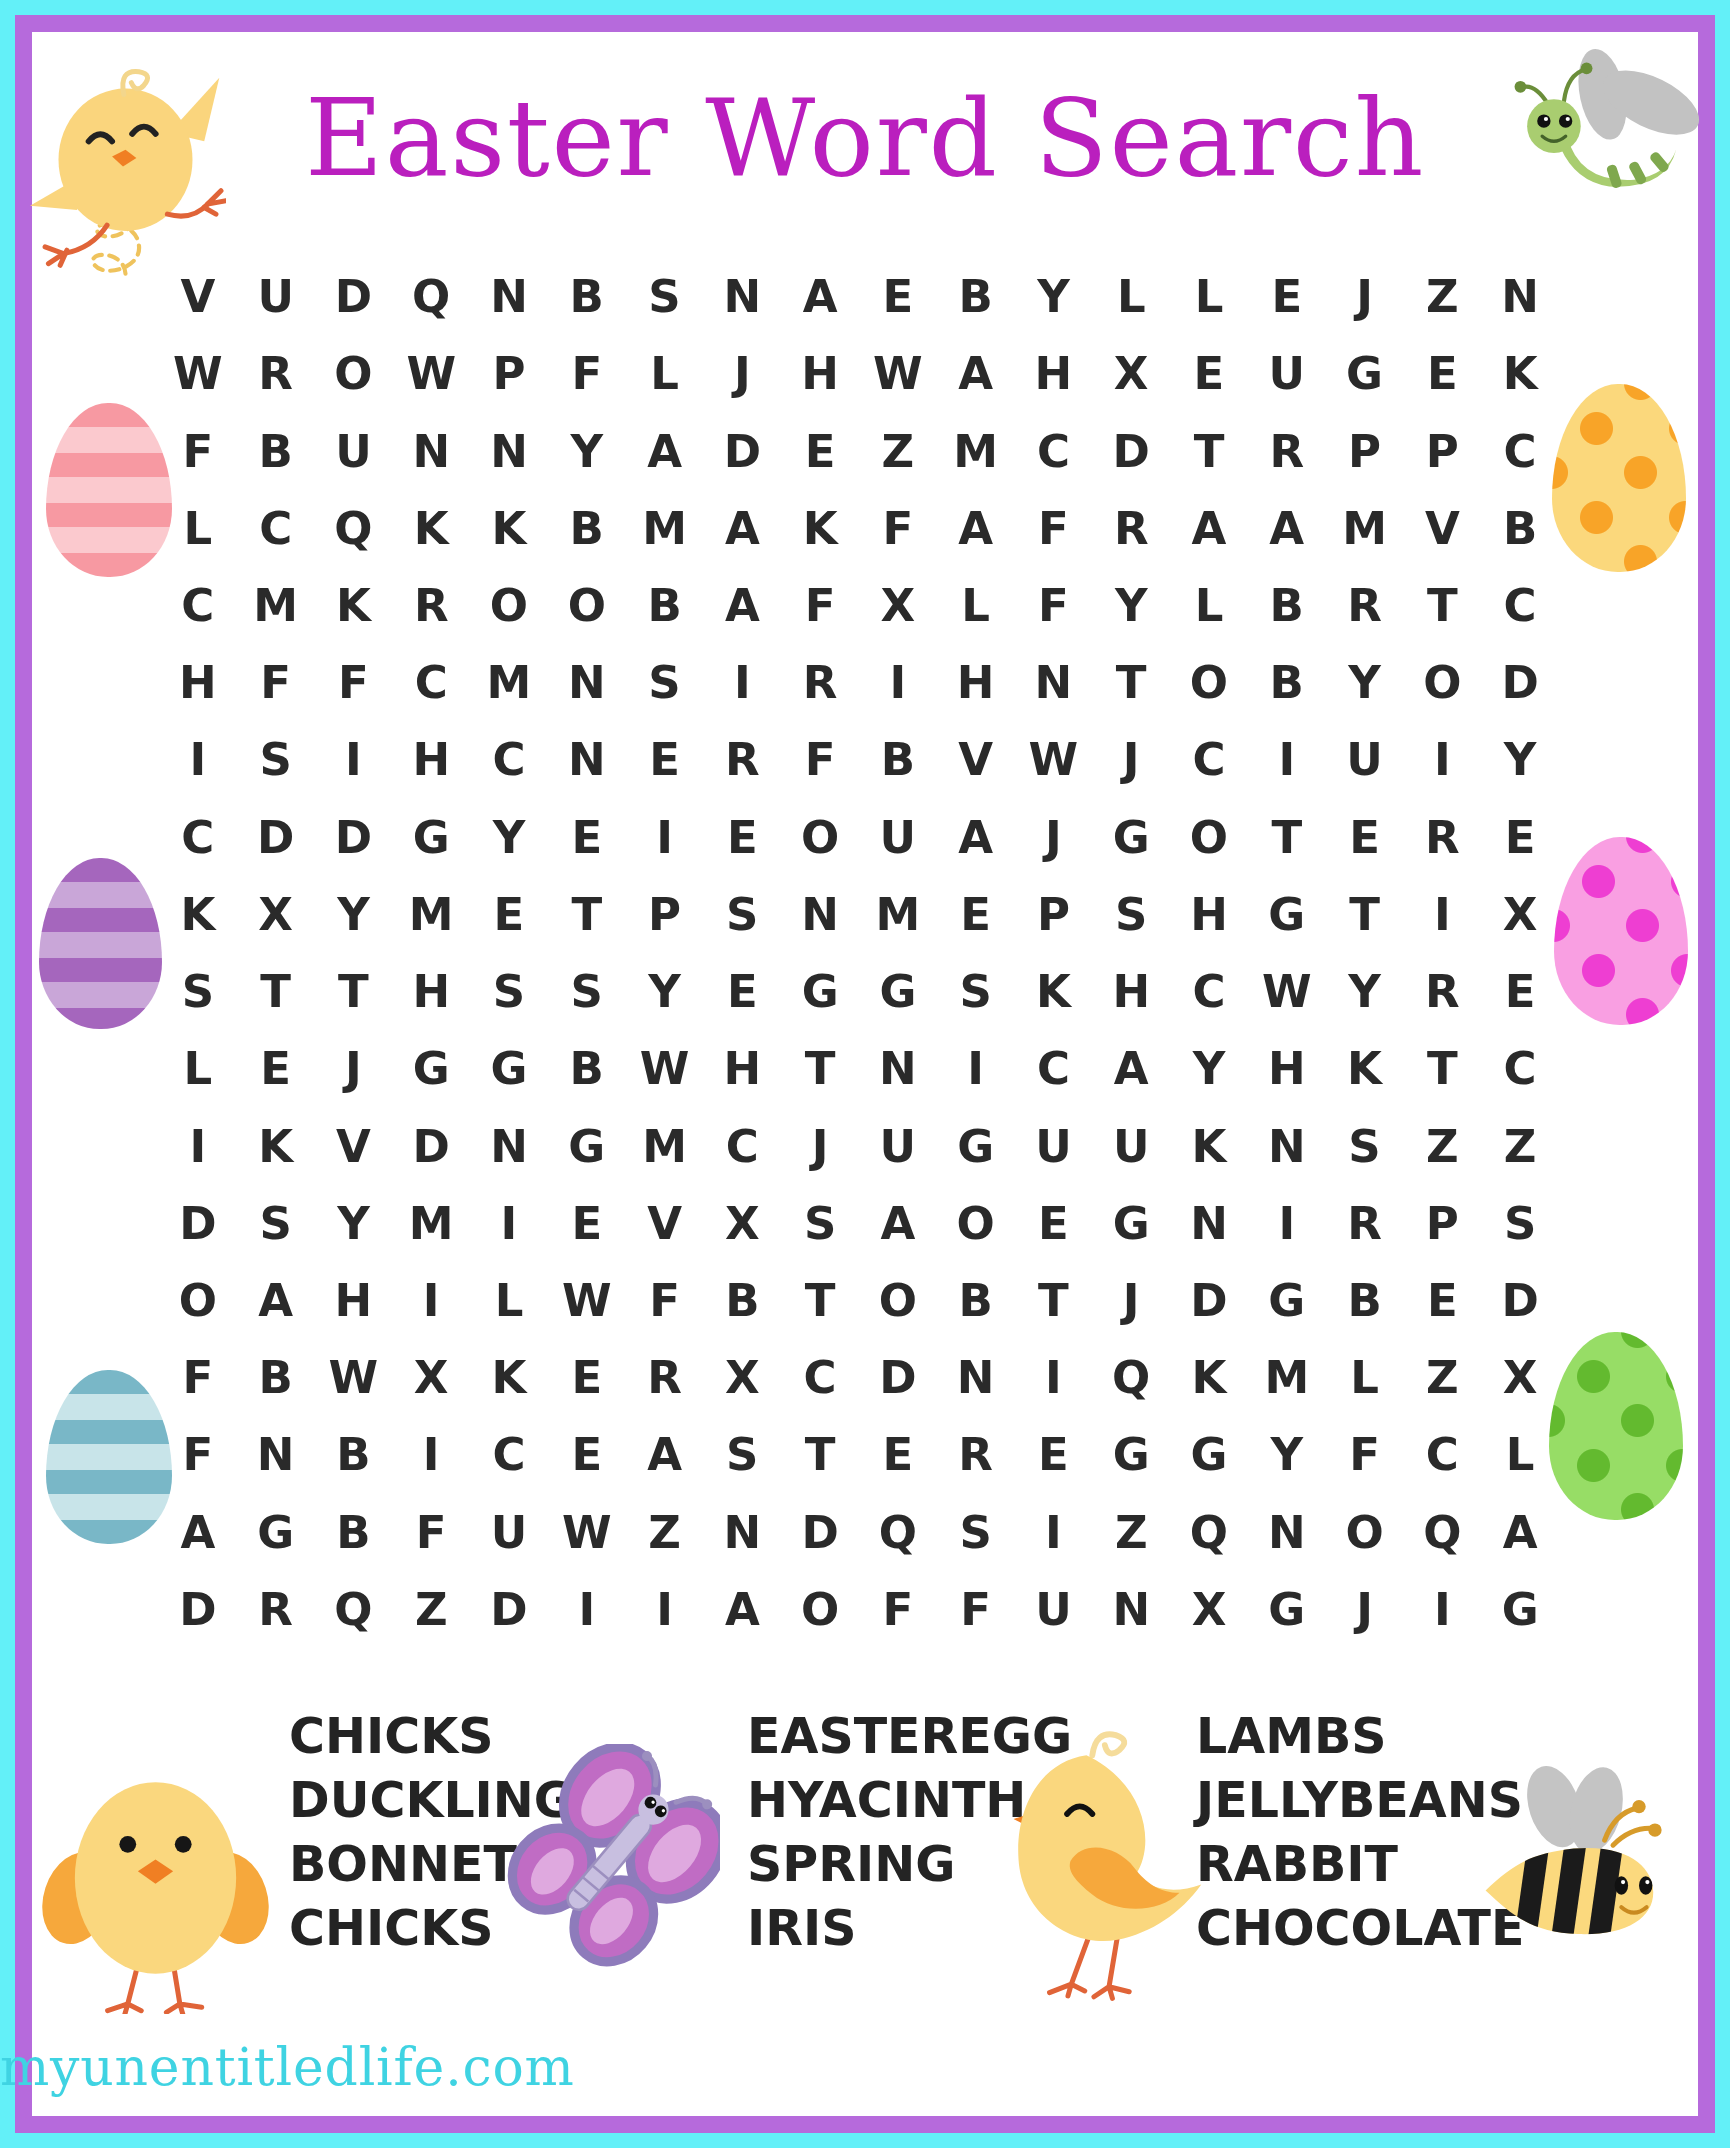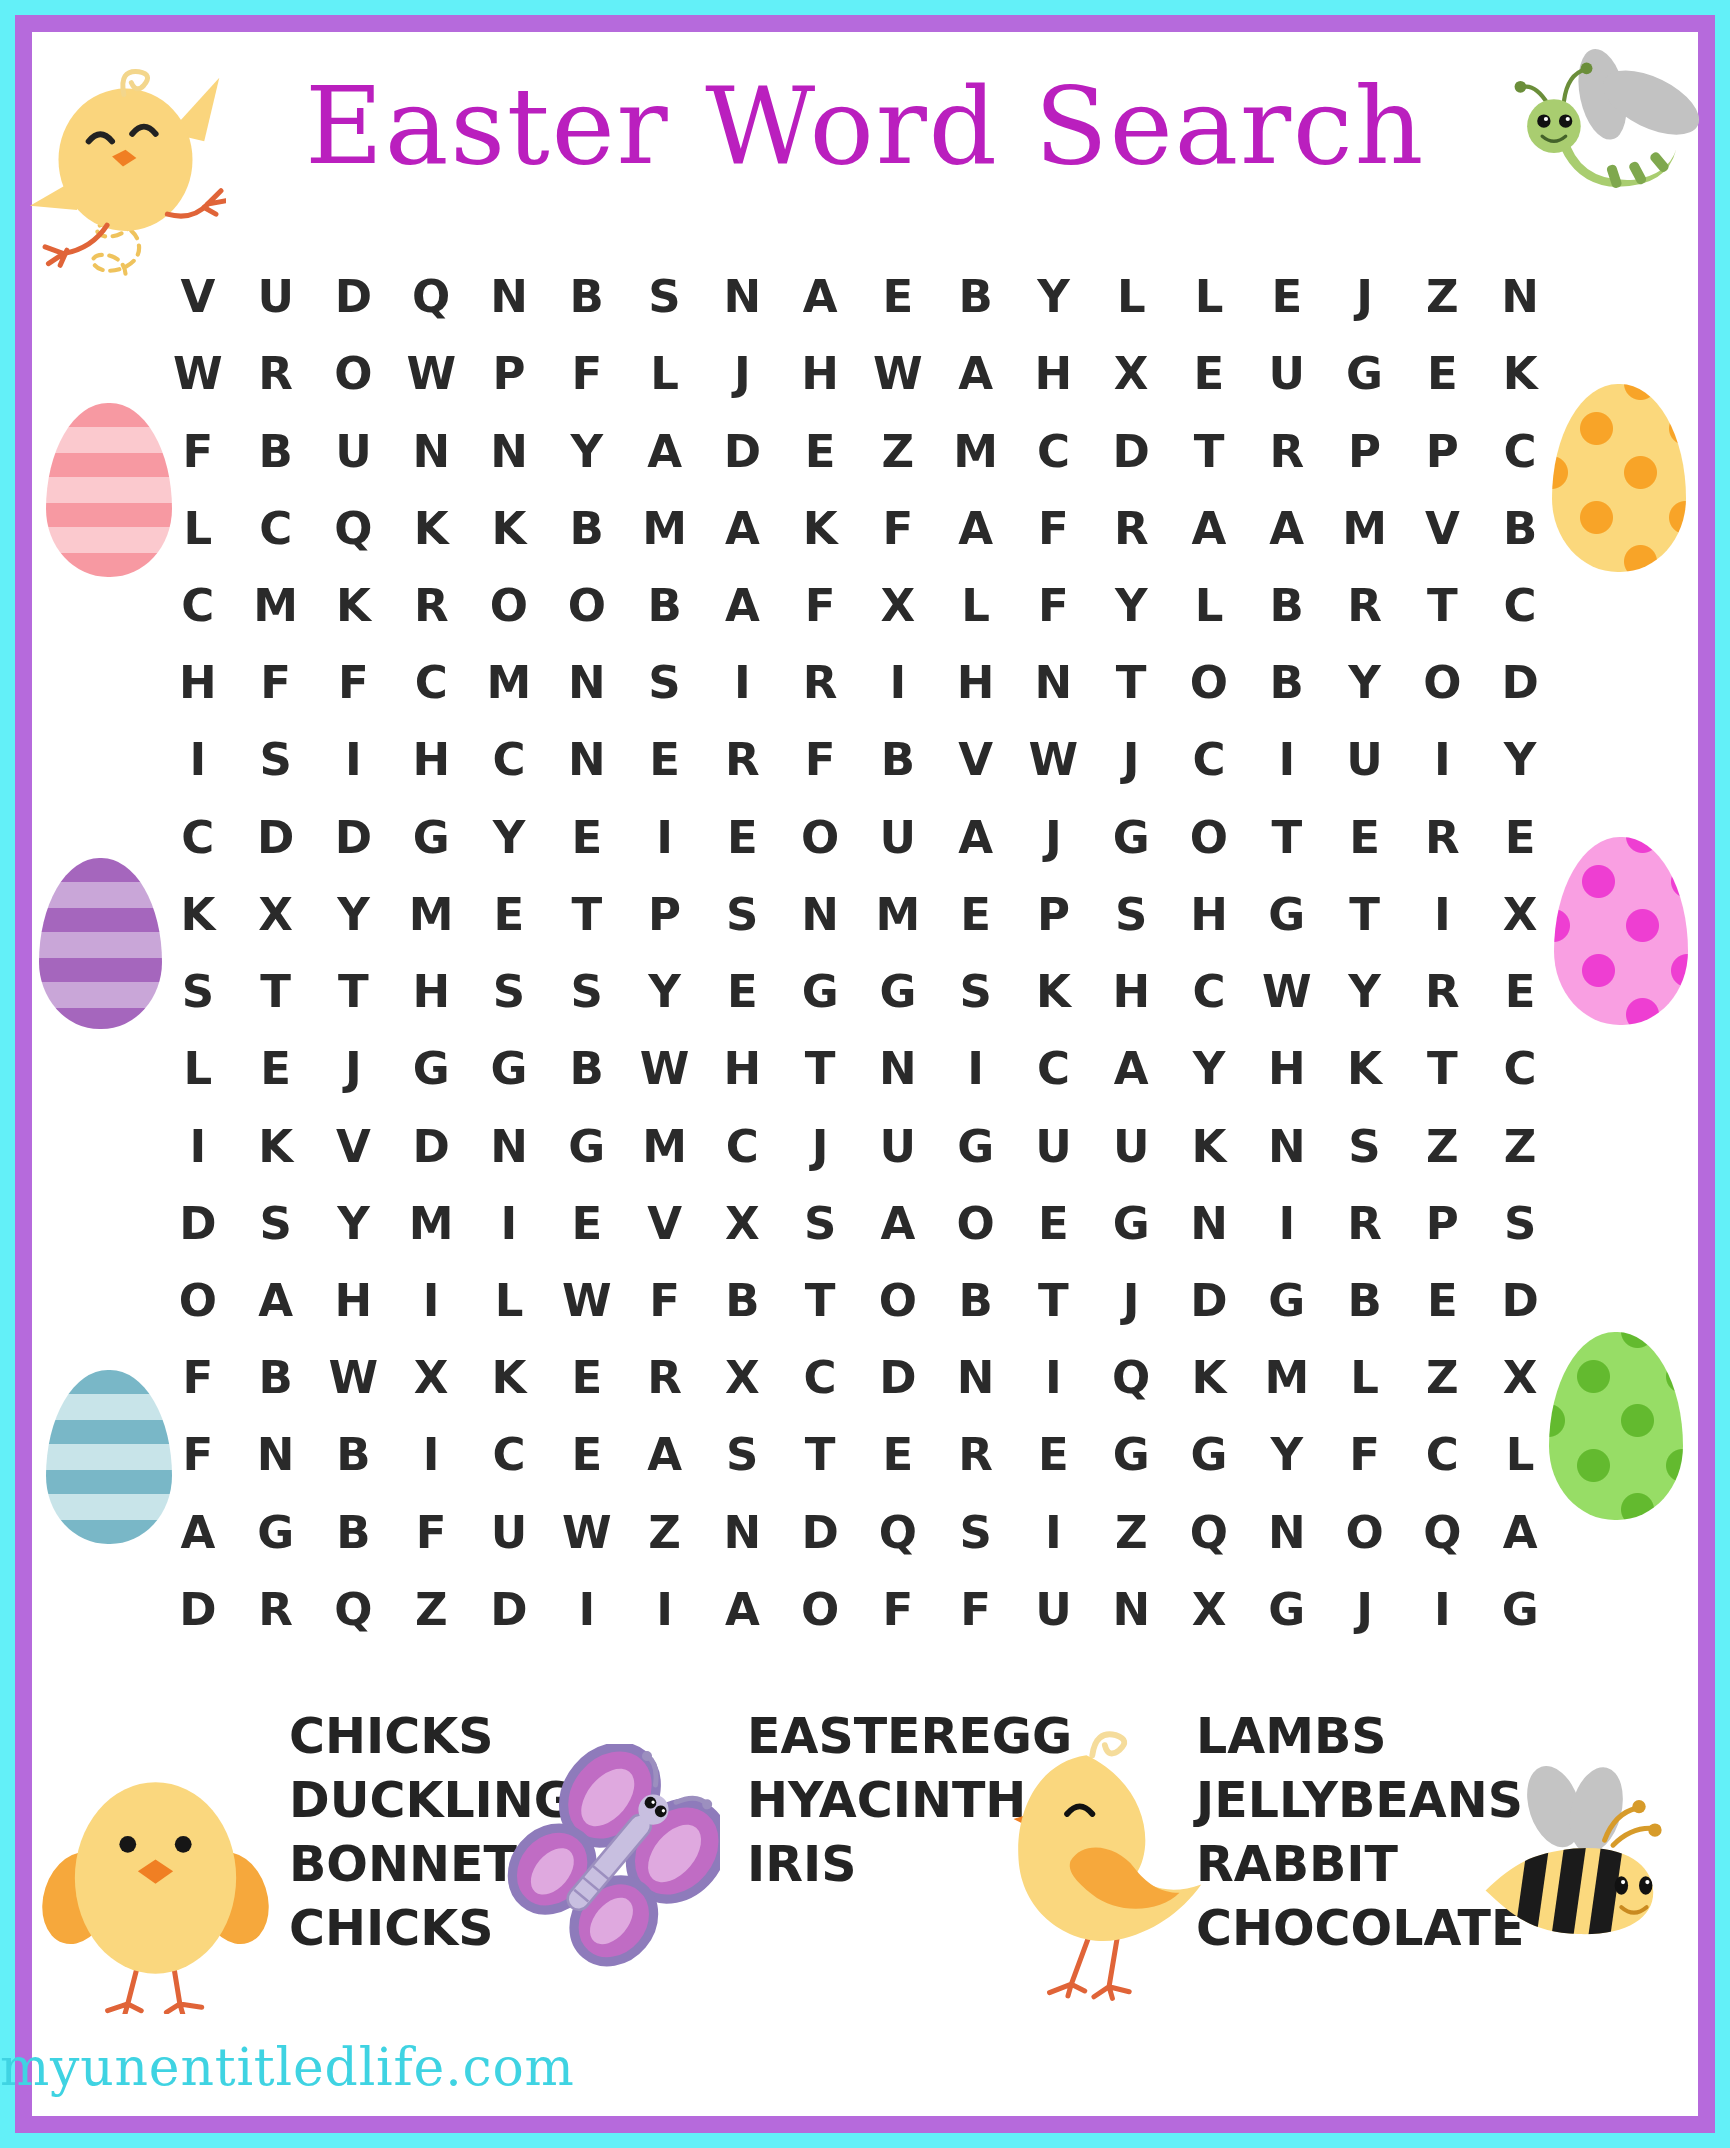--- a/index.html
+++ b/index.html
@@ -19,21 +19,21 @@
   }
   .title{
     position:absolute;
     left:0;right:0;top:60px;
     text-align:center;
     font-family:"DejaVu Serif", serif;
     font-size:107px;
     font-weight:normal;
     color:#BA1FBE;
     letter-spacing:1.7px;
-    margin:4px;
+    margin:16px;
   }
   .grid{
     position:absolute;
     left:159px;top:258px;
     width:1400px;height:1390px;
     display:grid;
     grid-template-columns:repeat(18,1fr);
     grid-template-rows:repeat(18,1fr);
   }
   .cell{
@@ -490,20 +490,21 @@
 
   <div class="word-col c0" id="wordcol0">
       <div>CHICKS</div>
       <div>DUCKLINGS</div>
       <div>BONNET</div>
       <div>CHICKS</div>
     </div>
   <div class="word-col c1" id="wordcol1">
       <div>EASTEREGG</div>
       <div>HYACINTH</div>
+      <div>SPRING</div>
       <div>IRIS</div>
     </div>
   <div class="word-col c2" id="wordcol2">
       <div>LAMBS</div>
       <div>JELLYBEANS</div>
       <div>RABBIT</div>
       <div>CHOCOLATE</div>
     </div>
 
   <svg class="deco" style="left:42px;top:1762px" width="227" height="252" viewBox="0 0 270 300">

